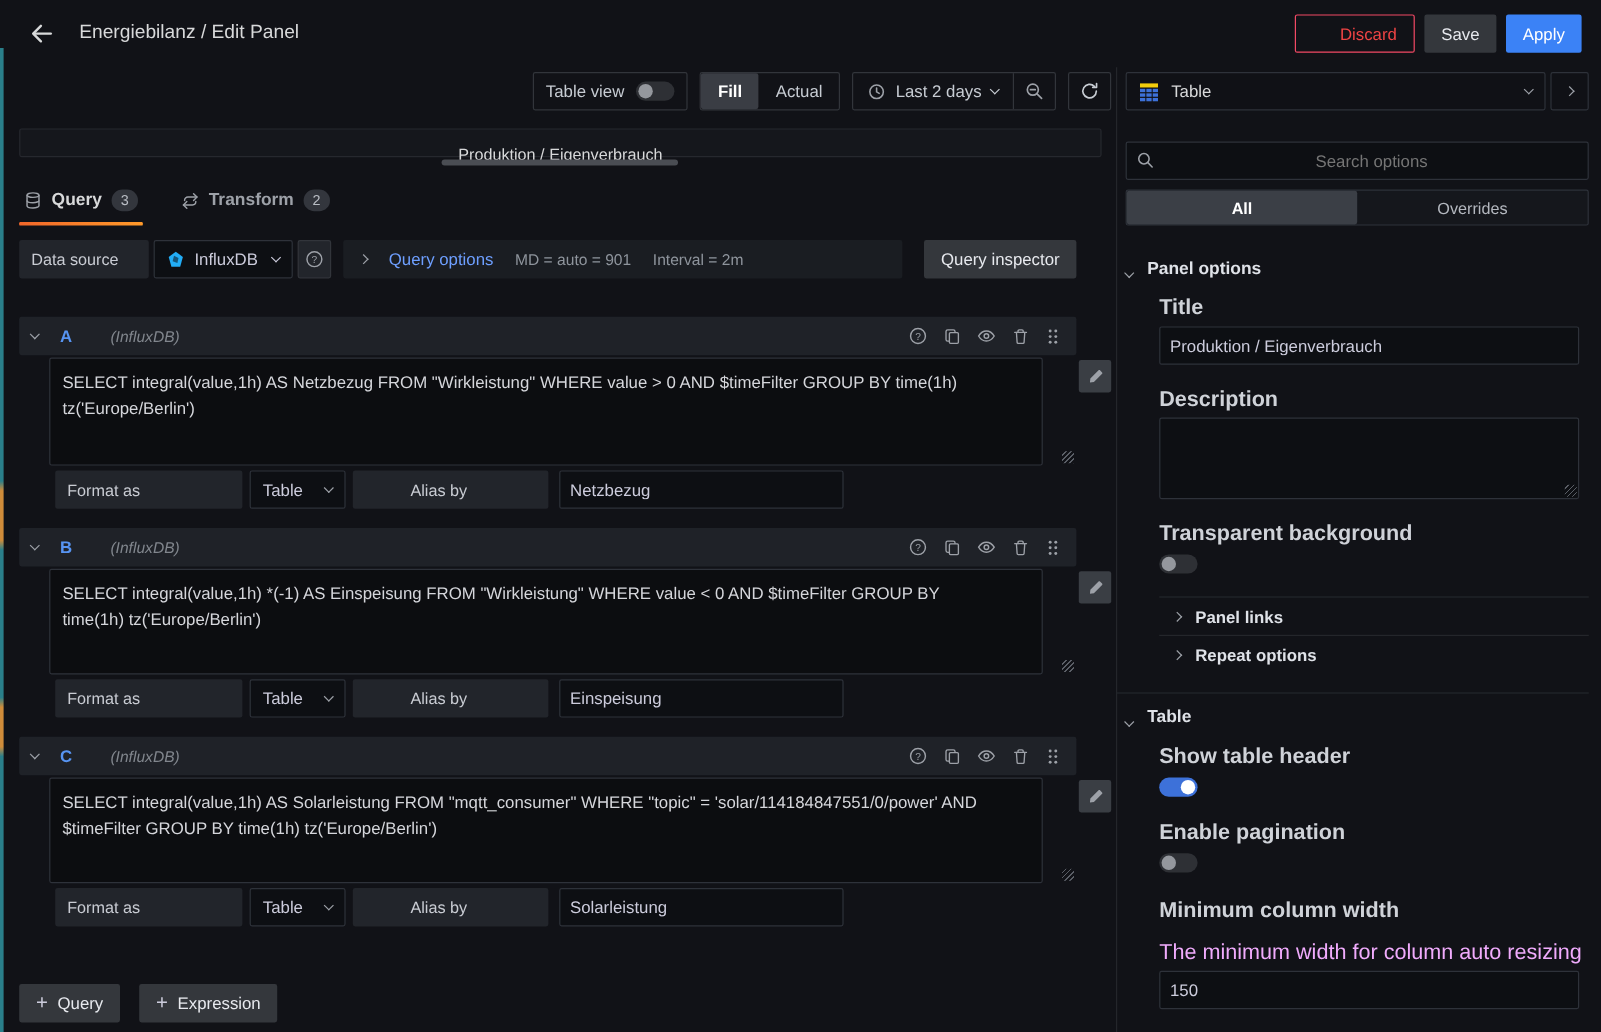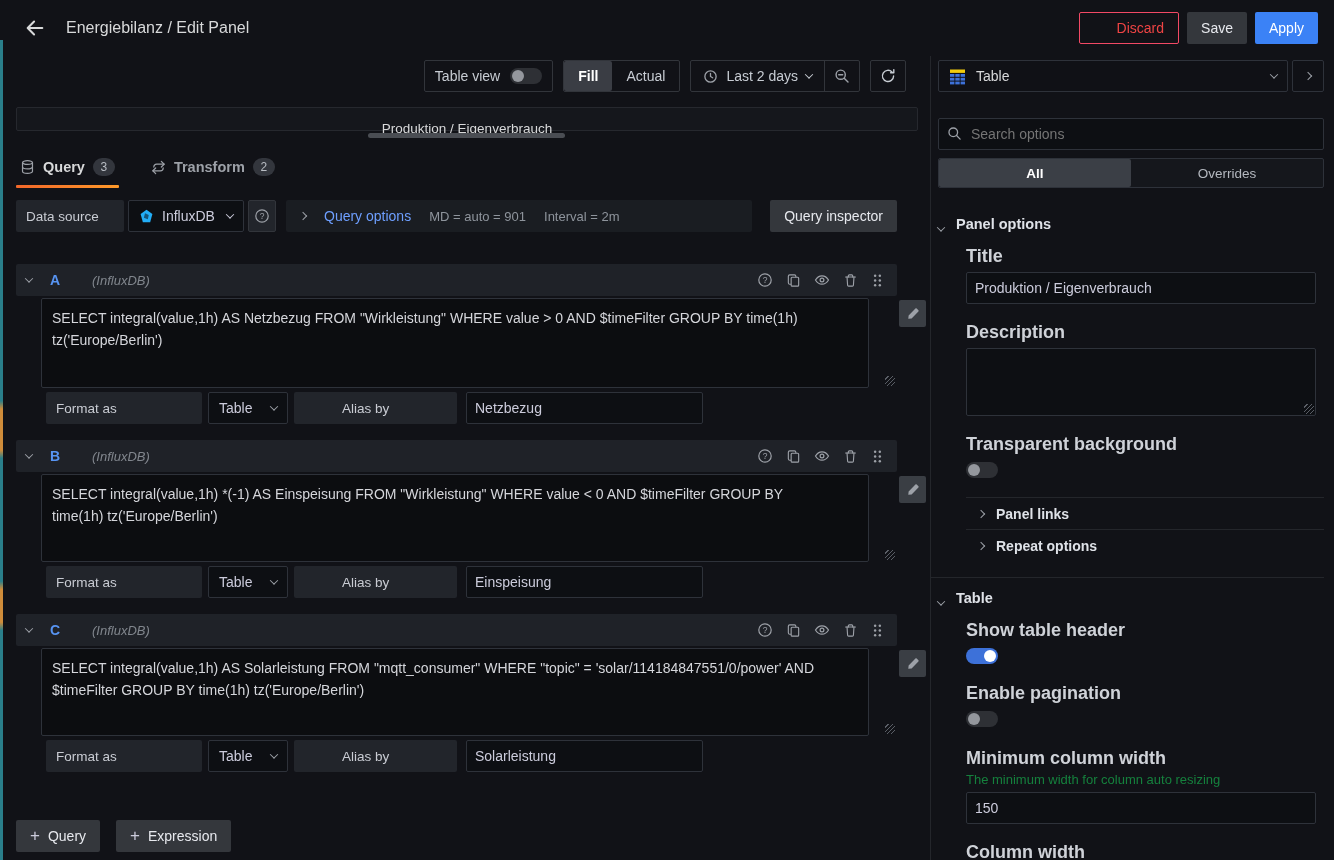--- a/index.html
+++ b/index.html
@@ -44,21 +44,21 @@
   
   .app-header { position:absolute; left:0; top:0; width:1334px; height:56px;
     display:flex; align-items:center; }
   .back-arrow { margin-left:24px; color:#d8d9da; cursor:pointer; }
   .app-title { margin-left:20px; font-size:16px; color:#d8d9da; }
   .header-actions { position:absolute; right:16px; top:12px; display:flex; gap:8px; }
   .btn-discard { background:transparent; border:1px solid #f24965; color:#ef4444;padding-left:37px; }
   .btn-apply { background:#3b82f6; color:#fff; }
 
   
-  .toolbar { position:absolute; left:4px; top:60px; width:902px;
+  .toolbar { position:absolute; left:24px; top:60px; width:902px;
     display:flex; justify-content:flex-end; gap:10px; }
   .tbox { height:32px; border:1px solid #32353b; border-radius:2px;
     display:flex; align-items:center; color:#c7ccd3; background:#111217; }
   .tableview-box { padding:0 10px; gap:10px; }
   .seg-group .seg { height:100%; display:flex; align-items:center; padding:0 14px; cursor:pointer; }
   .seg-group .seg.active { background:#3a3d44; color:#fff; font-weight:bold; border-radius:2px; }
   .time-box .time-main { display:flex; align-items:center; gap:8px; padding:0 12px; height:100%;
     border-right:1px solid #32353b; cursor:pointer; }
   .icon-square { width:34px; height:100%; display:flex; align-items:center; justify-content:center; cursor:pointer; }
   .refresh-box { width:36px; justify-content:center; cursor:pointer; }
@@ -122,33 +122,33 @@
   
   .v-divider { position:absolute; left:930px; top:56px; width:1px; height:804px; background:#24262b; }
   .opt-pane { position:absolute; left:938px; top:60px; width:386px; }
   .viz-row { display:flex; gap:4px; }
   .viz-select { flex:1; display:flex; align-items:center; gap:10px; padding:0 10px; cursor:pointer;
     background:#101116; }
   .viz-select .vname { flex:1; color:#d8d9da; }
   .viz-expand { width:32px; display:flex; align-items:center; justify-content:center;
     background:#101116; border:1px solid #2e323a; border-radius:2px; cursor:pointer; }
   .search-row { position:relative; margin-top:26px; }
-  .search-row .input { width:100%; padding-left:32px; }
+  .search-row .input { width:100%; padding-left:32px;text-align:center; }
   .search-row .icon { position:absolute; left:9px; top:8px; }
   .filter-group { margin-top:8px; height:30px; border:1px solid #2e323a; border-radius:2px;
     background:#15171c; display:flex; padding:0; }
   .filter-seg { flex:1; display:flex; align-items:center; justify-content:center; cursor:pointer;
     color:#b4b8bf; font-size:13.5px; }
   .filter-seg.active { background:#3b3f46; color:#fff; font-weight:bold; border-radius:2px; }
 
   .sect-header { display:flex; align-items:flex-end; gap:12px; margin-top:28px; cursor:pointer; }
   .sect-header .sect-title { font-size:14.5px; font-weight:bold; color:#dfe2e8; }
   .sect-content { padding-left:28px; }
   .opt-label { margin-top:14px; font-size:18px; font-weight:bold; color:#cfd2d8; }
-  .opt-desc { margin-top:3px; font-size:13px; color:#15803d; }
+  .opt-desc { margin-top:14px; font-size:18px; color:#f0abfc; }
   .opt-input { margin-top:5px; width:350px; display:block; }
   .desc-area { position:relative; margin-top:5px; width:350px; }
   .desc-area textarea { display:block; width:100%; height:68px; background:#0d0f13;
     border:1px solid #2e323a; border-radius:2px; resize:none; }
   .opt-toggle { margin-top:7px; }
   .collapsed-row { display:flex; align-items:center; gap:12px; height:32px;
     border-top:1px solid #24262b; margin-top:0; cursor:pointer; padding-left:12px; }
   .collapsed-row .c-title { font-size:14px; font-weight:bold; color:#dfe2e8; }
   .group-sep { height:1px; background:#24262b; margin:16px 0 0 -8px; width:394px; }
 </style>

